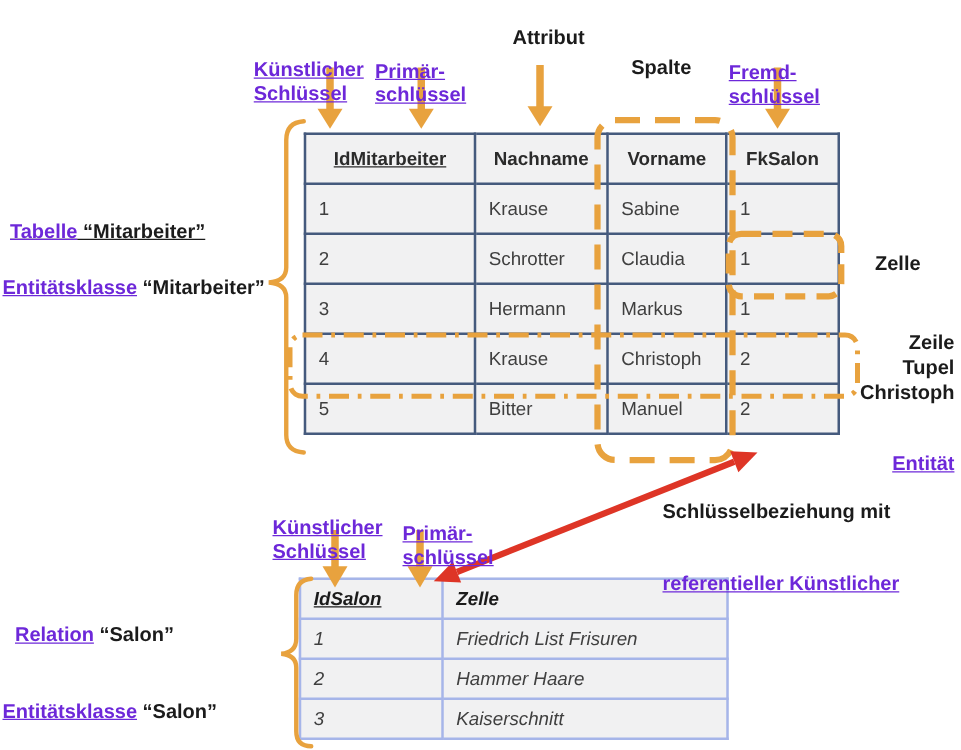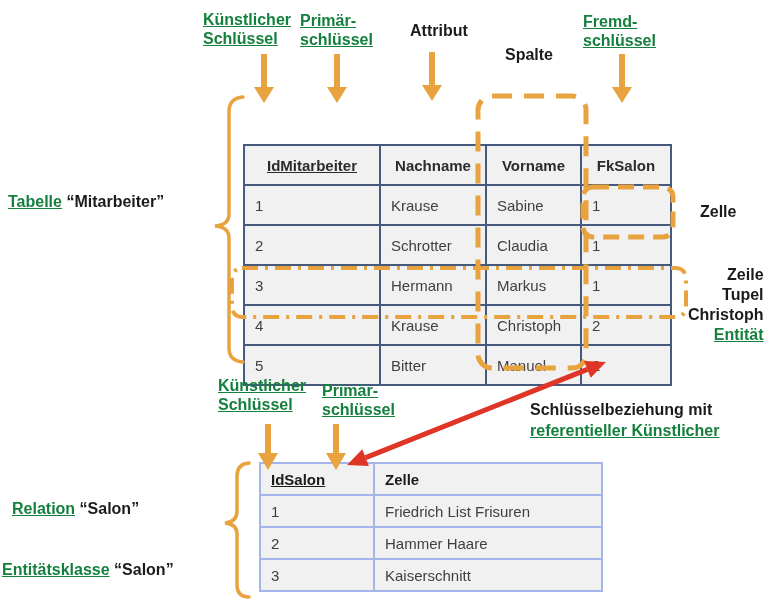--- a/index.html
+++ b/index.html
@@ -5,33 +5,33 @@
   html,body { margin:0; padding:0; background:#ffffff; }
   .canvas {
     position:relative; width:769px; height:600px; background:#ffffff;
     font-family:"Liberation Sans", sans-serif; overflow:hidden;
   }
   svg.overlay { position:absolute; left:0; top:0; pointer-events:none; }
 
   
   table.dbt { position:absolute; border-collapse:collapse; table-layout:fixed;
               background:#F1F1F2; font-size:15px; color:#3F3F3F; }
-  table.t1 { left:243px; top:106px; width:427px;margin-top:38px; }
+  table.t1 { left:243px; top:106px; width:427px; }
   table.t1 th, table.t1 td { border:2px solid #455A7D; height:38px; padding:0 10px; }
   table.t1 th { text-align:center; color:#2b2b2b; }
-  table.t2 { left:259px; top:462px; width:342px; }
+  table.t2 { left:239px; top:462px; width:342px;font-style:italic; }
   table.t2 th, table.t2 td { border:2px solid #A6B5E9; height:30px; padding:0 10px; text-align:left; }
   table.t2 th { color:#1b1b1b; }
   th { font-weight:bold; }
   .u { text-decoration:underline; }
 
   
   .lbl { position:absolute; font-size:16px; font-weight:bold; color:#1B1B1B;
          white-space:nowrap; line-height:19px; }
-  .link { color:#15803d; text-decoration:underline; }
+  .link { color:#6d28d9; text-decoration:underline;margin-top:37px; }
   .stack { line-height:20px; }
 </style>
 </head>
 <body>
 
 <div class="canvas">
 
   <table class="dbt t1">
     <colgroup>
         <col style="width:136px">
@@ -157,22 +157,26 @@
     <div>Primär-</div>
     <div>schlüssel</div>
   </div>
   <div class="lbl" style="left:410px; top:21px;">Attribut</div>
   <div class="lbl" style="left:505px; top:45px;">Spalte</div>
   <div class="lbl link" style="left:583px; top:12px;">
     <div>Fremd-</div>
     <div>schlüssel</div>
   </div>
 
-  <div class="lbl" style="left:8px; top:192px;">
+  <div class="lbl" style="left:8px; top:176px;text-decoration:underline;">
     <span class="link">Tabelle</span>
+    <span>“Mitarbeiter”</span>
+  </div>
+  <div class="lbl" style="left:2px; top:221px;">
+    <span class="link">Entitätsklasse</span>
     <span>“Mitarbeiter”</span>
   </div>
 
   <div class="lbl" style="left:700px; top:202px;">Zelle</div>
   <div class="lbl stack" style="left:688px; top:265px;text-align:right;">
     <div>Zeile</div>
     <div>Tupel</div>
     <div>Christoph</div>
     <div class="link">Entität</div>
   </div>

